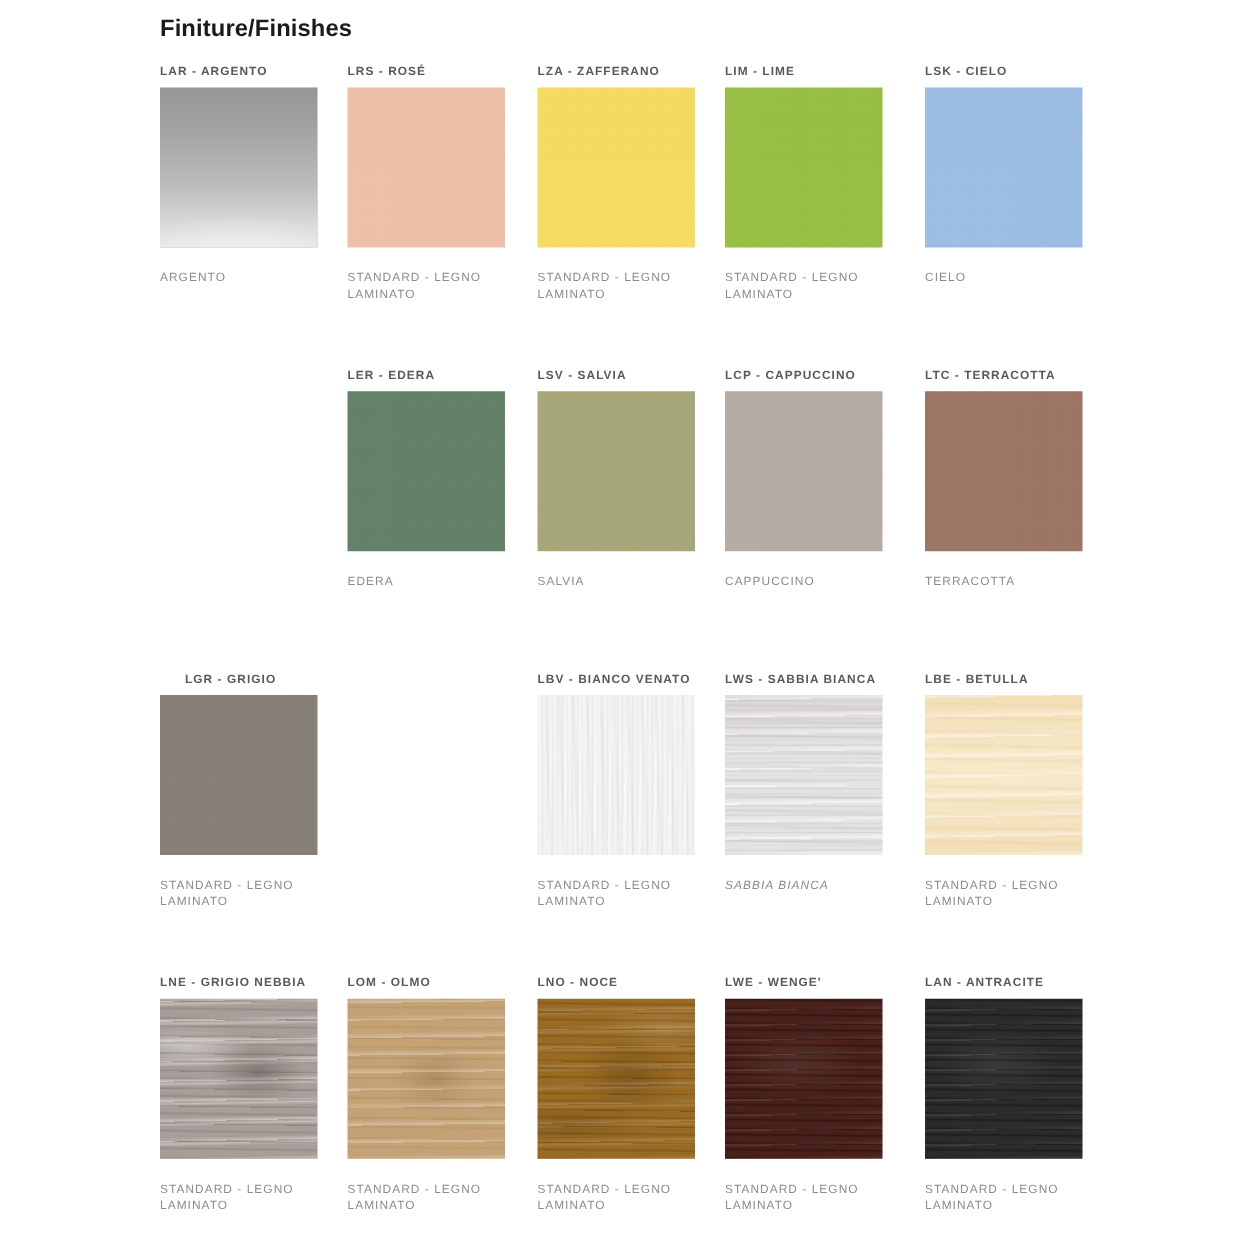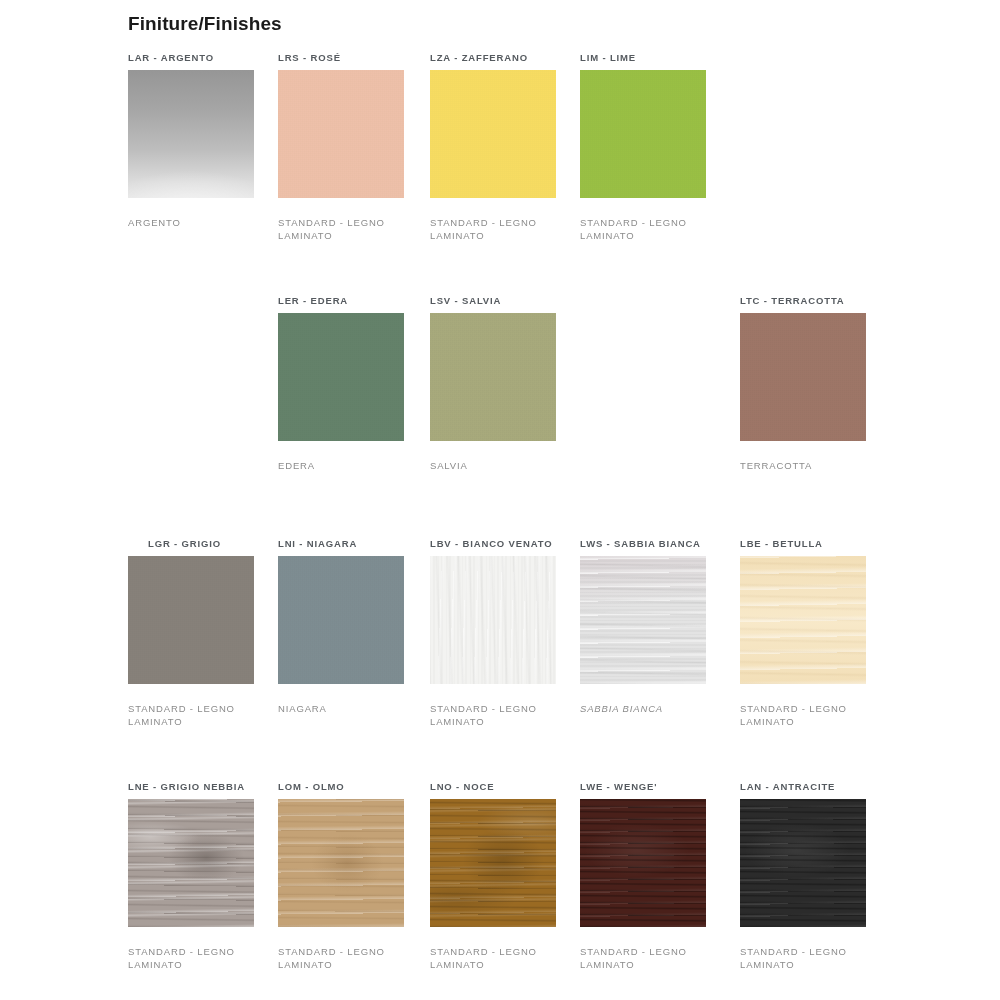--- a/index.html
+++ b/index.html
@@ -200,61 +200,68 @@
           </div>
         <div class="swatch-caption" style="color: rgb(139, 139, 139);">STANDARD - LEGNO LAMINATO</div>
       </div>
       <div class="cell c3">
         <div class="swatch-label" style="color: rgb(85, 90, 95);">LIM - LIME</div>
         <div class="swatch fx-matte" style="background-color: rgb(152, 191, 66);">
             <div class="grain"></div>
           </div>
         <div class="swatch-caption" style="color: rgb(139, 139, 139);">STANDARD - LEGNO LAMINATO</div>
       </div>
+      <div class="cell c4">
+        <div class="swatch-label" style="color: rgb(85, 90, 95);">LSK - CIELO</div>
+        <div class="swatch fx-matte" style="background-color: rgb(156, 189, 229);">
+            <div class="grain"></div>
+          </div>
+        <div class="swatch-caption" style="color: rgb(139, 139, 139);">CIELO</div>
+      </div>
     </div>
 
     <div class="row">
       <div class="cell c1">
         <div class="swatch-label" style="color: rgb(85, 90, 95);">LER - EDERA</div>
         <div class="swatch fx-matte" style="background-color: rgb(98, 128, 104);">
             <div class="grain"></div>
           </div>
         <div class="swatch-caption" style="color: rgb(139, 139, 139);">EDERA</div>
       </div>
       <div class="cell c2">
         <div class="swatch-label" style="color: rgb(85, 90, 95);">LSV - SALVIA</div>
         <div class="swatch fx-matte" style="background-color: rgb(166, 168, 122);">
             <div class="grain"></div>
           </div>
         <div class="swatch-caption" style="color: rgb(139, 139, 139);">SALVIA</div>
       </div>
+      <div class="cell c3">
+        <div class="swatch-label" style="color: rgb(85, 90, 95);">LCP - CAPPUCCINO</div>
+        <div class="swatch fx-matte" style="background-color: rgb(181, 172, 164);">
+            <div class="grain"></div>
+          </div>
+        <div class="swatch-caption" style="color: rgb(139, 139, 139);">CAPPUCCINO</div>
+      </div>
       <div class="cell c4">
         <div class="swatch-label" style="color: rgb(85, 90, 95);">LTC - TERRACOTTA</div>
         <div class="swatch fx-matte" style="background-color: rgb(156, 116, 101);">
             <div class="grain"></div>
           </div>
         <div class="swatch-caption" style="color: rgb(139, 139, 139);">TERRACOTTA</div>
       </div>
     </div>
 
     <div class="row">
       <div class="cell c0">
         <div class="swatch-label" style="color: rgb(85, 90, 95); padding-left: 20px;">LGR - GRIGIO</div>
         <div class="swatch fx-matte" style="background-color: rgb(133, 127, 120);">
             <div class="grain"></div>
           </div>
         <div class="swatch-caption" style="color: rgb(139, 139, 139);">STANDARD - LEGNO LAMINATO</div>
       </div>
-      <div class="cell c1">
-        <div class="swatch-label" style="color: rgb(85, 90, 95);">LNI - NIAGARA</div>
-        <div class="swatch fx-matte" style="background-color: rgb(124, 139, 144);">
-            <div class="grain"></div>
-          </div>
-        <div class="swatch-caption" style="color: rgb(139, 139, 139);">NIAGARA</div>
-      </div>
       <div class="cell c2">
         <div class="swatch-label" style="color: rgb(85, 90, 95);">LBV - BIANCO VENATO</div>
         <div class="swatch fx-vgrain" style="background-color: rgb(243, 243, 241);">
             <div class="grain"></div>
           </div>
         <div class="swatch-caption" style="color: rgb(139, 139, 139);">STANDARD - LEGNO LAMINATO</div>
       </div>
       <div class="cell c3">
         <div class="swatch-label" style="color: rgb(85, 90, 95);">LWS - SABBIA BIANCA</div>
         <div class="swatch fx-hgrain" style="background-color: rgb(227, 227, 227);">

